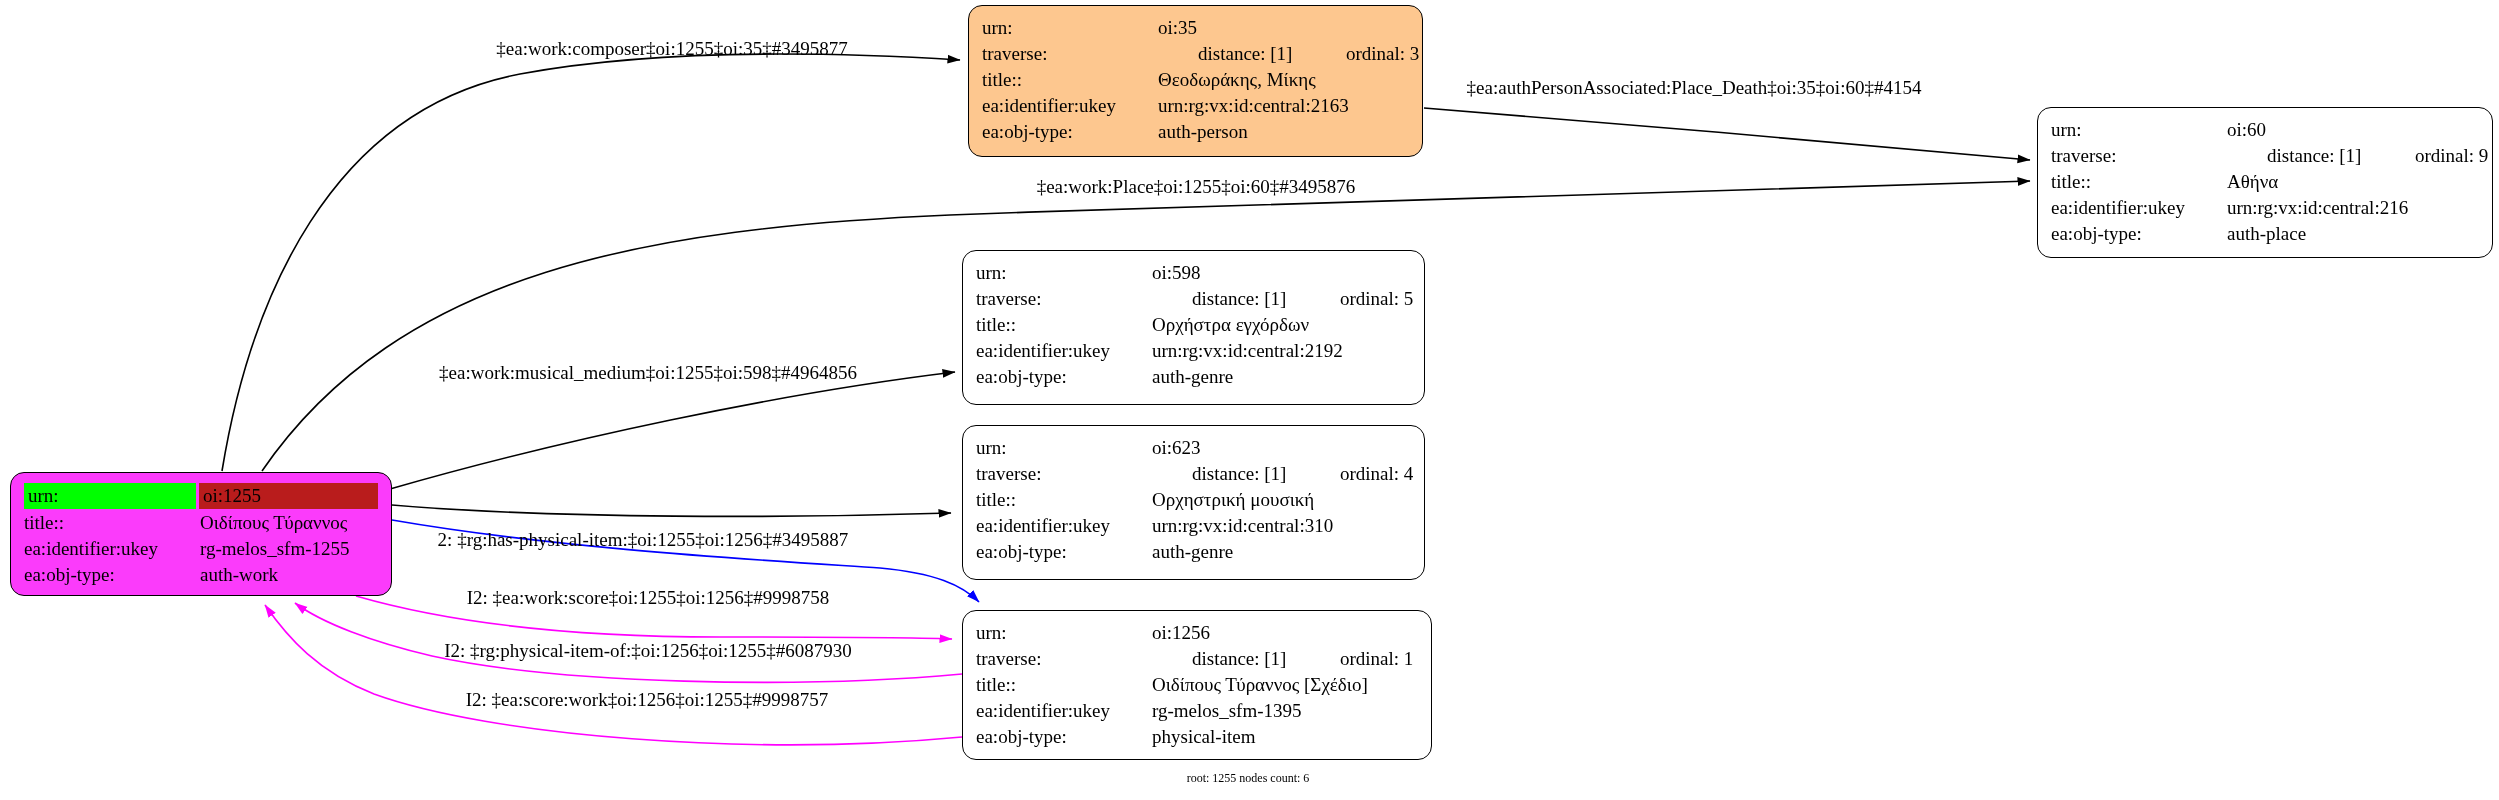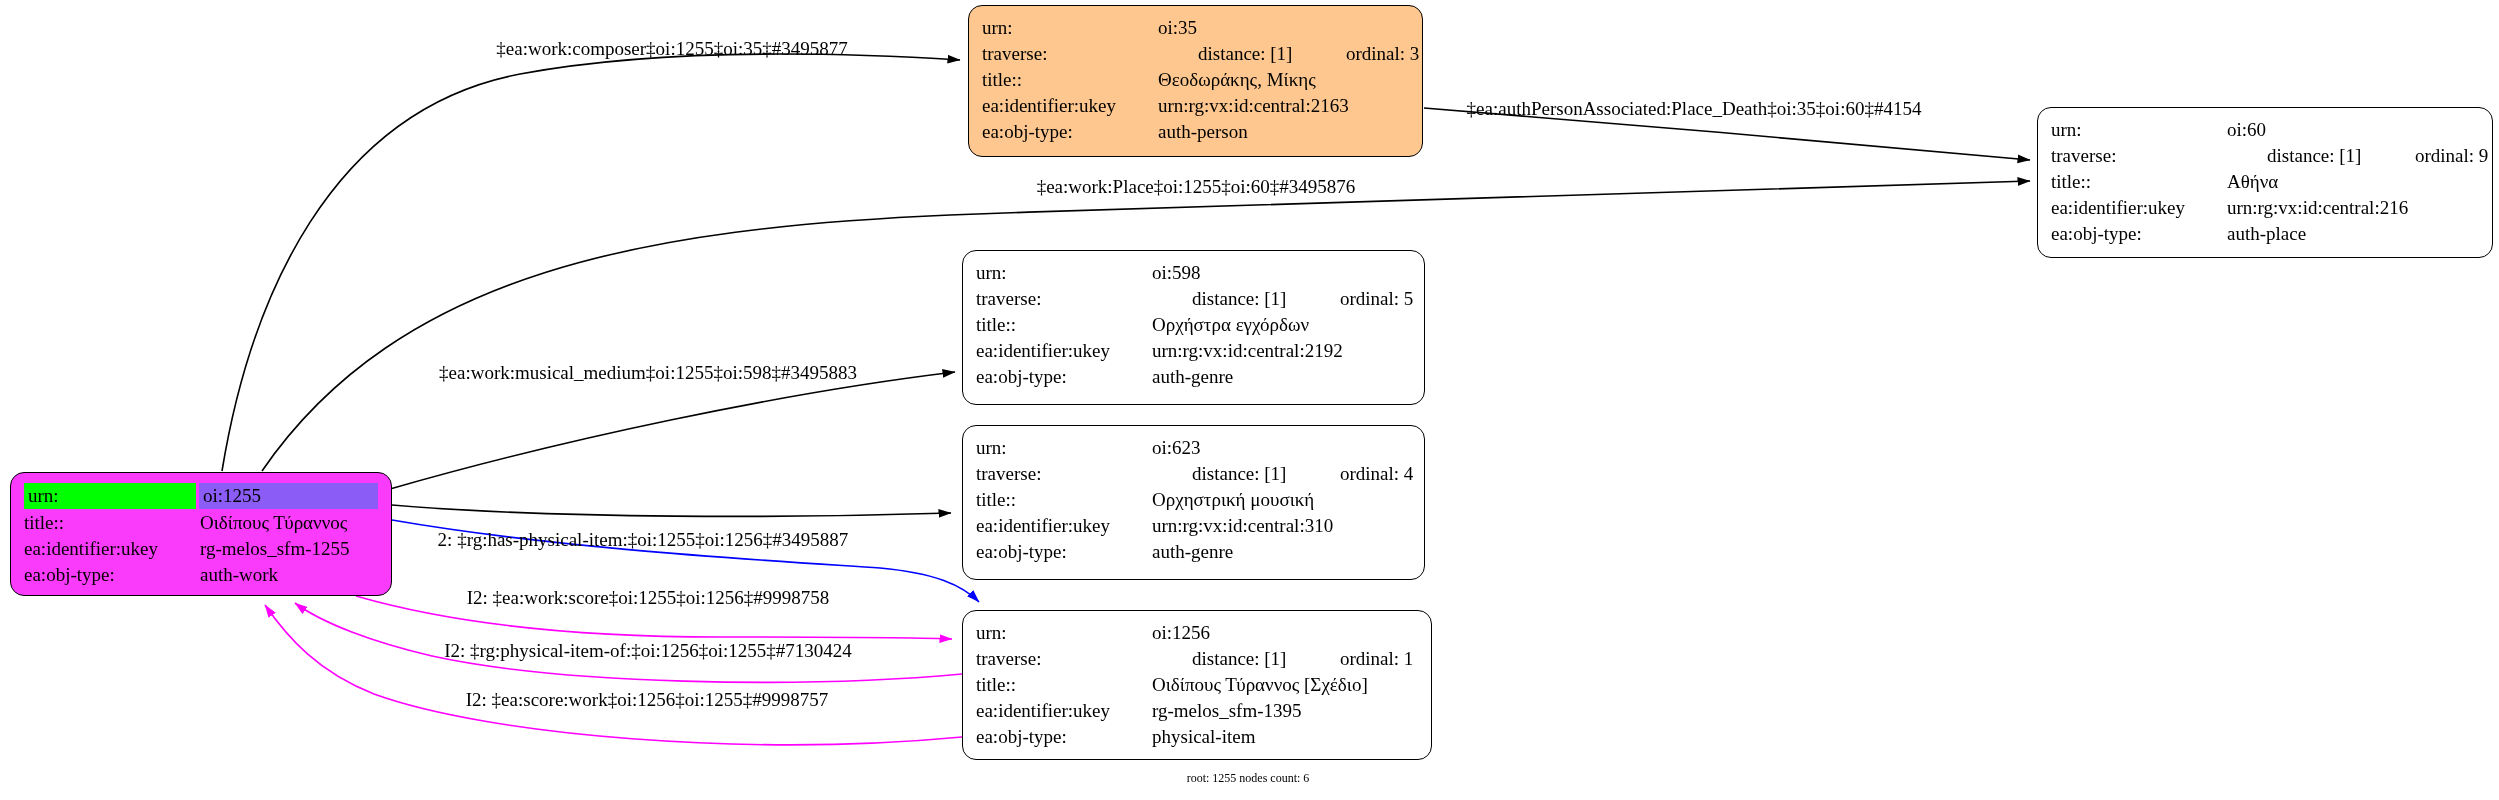--- a/index.html
+++ b/index.html
@@ -15,21 +15,21 @@
     display:flex;flex-direction:column;justify-content:flex-start;white-space:nowrap;
   }
   .node.orange{background:#FDC78F;}
   .node.magenta{background:#FB3BFB;}
   .row{display:flex;align-items:center;}
   .k{width:176px;flex:none;}
   .v{flex:1;}
   .dist{display:inline-block;width:148px;margin-left:40px;}
   .row.hl{margin:1px 0;}
   .row.hl .k{background:#00FF00;width:172px;margin-right:3px;padding-left:4px;box-sizing:border-box;}
-  .row.hl .v{background:#8b5cf6;padding-left:4px;}
+  .row.hl .v{background:#b91c1c;padding-left:4px;}
   .edge-label{
     position:absolute;z-index:3;transform:translate(-50%,-50%);
     font-size:19px;white-space:nowrap;color:#000;
   }
   .caption{
     position:absolute;z-index:3;transform:translate(-50%,-50%);
     font-size:12px;white-space:nowrap;color:#000;
   }
 </style>
 </head>
@@ -189,23 +189,23 @@
       <span class="k">ea:identifier:ukey</span>
       <span class="v">rg-melos_sfm-1395</span>
     </div>
     <div class="row">
       <span class="k">ea:obj-type:</span>
       <span class="v">physical-item</span>
     </div>
   </div>
 
   <div class="edge-label" style="left:672px;top:49px">‡ea:work:composer‡oi:1255‡oi:35‡#3495877</div>
-  <div class="edge-label" style="left:1694px;top:109px">‡ea:authPersonAssociated:Place_Death‡oi:35‡oi:60‡#4154</div>
+  <div class="edge-label" style="left:1694px;top:88px">‡ea:authPersonAssociated:Place_Death‡oi:35‡oi:60‡#4154</div>
   <div class="edge-label" style="left:1196px;top:187px">‡ea:work:Place‡oi:1255‡oi:60‡#3495876</div>
-  <div class="edge-label" style="left:648px;top:373px">‡ea:work:musical_medium‡oi:1255‡oi:598‡#3495883</div>
+  <div class="edge-label" style="left:648px;top:373px">‡ea:work:musical_medium‡oi:1255‡oi:598‡#4964856</div>
   <div class="edge-label" style="left:643px;top:540px">2: ‡rg:has-physical-item:‡oi:1255‡oi:1256‡#3495887</div>
   <div class="edge-label" style="left:648px;top:598px">I2: ‡ea:work:score‡oi:1255‡oi:1256‡#9998758</div>
-  <div class="edge-label" style="left:648px;top:651px">I2: ‡rg:physical-item-of:‡oi:1256‡oi:1255‡#7130424</div>
+  <div class="edge-label" style="left:648px;top:651px">I2: ‡rg:physical-item-of:‡oi:1256‡oi:1255‡#6087930</div>
   <div class="edge-label" style="left:647px;top:700px">I2: ‡ea:score:work‡oi:1256‡oi:1255‡#9998757</div>
 
   <div class="caption" style="left:1248px;top:778px">root: 1255 nodes count: 6</div>
 
 </div>
 
 </body></html>

